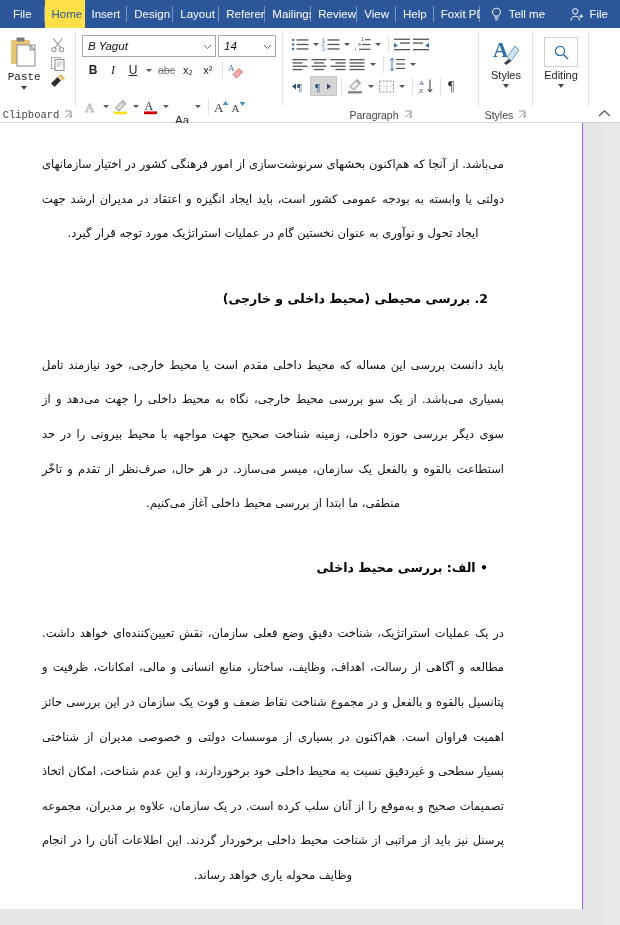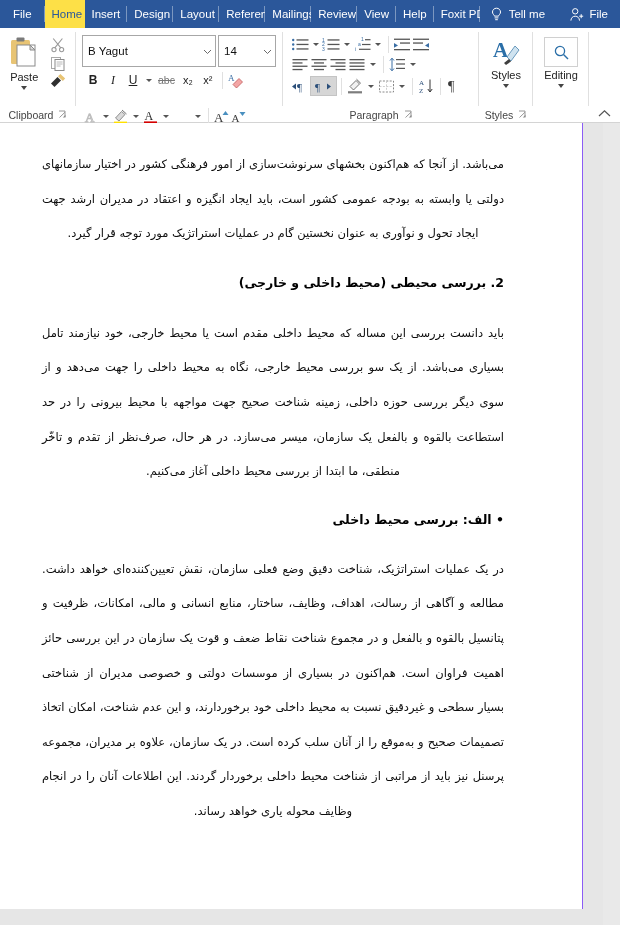--- a/index.html
+++ b/index.html
@@ -40,33 +40,33 @@
   .group .label{
     height:15px; font-size:10.5px; color:#444; text-align:center;
     display:flex; align-items:center; justify-content:center; gap:5px;
   }
   .group .vsep{
     position:absolute; right:0; top:4px; bottom:16px; width:1px; background:#e0e0e0;
   }
   .dlg{ width:9px; height:9px; opacity:.75; }
 
   
-  .g-clip{ width:76px; }
+  .g-clip{ width:76px;font-family:Liberation Mono, monospace; }
   .clip-in{ display:flex; width:100%; }
   .paste{ width:44px; display:flex; flex-direction:column; align-items:center; padding-top:3px; }
   .paste .txt{ font-size:11px; color:#222; margin-top:1px; }
   .caret{ width:0;height:0;border-left:3.5px solid transparent;border-right:3.5px solid transparent;border-top:4px solid #444; margin-top:3px;}
   .clip-right{ display:flex; flex-direction:column; align-items:center; gap:3px; padding-top:4px; width:30px;}
 
   
   .g-font{ width:207px; }
   .fontrow1{ display:flex; gap:2px; padding:2px 2px 0 2px; }
   .combo{
-    height:32px; border:1px solid #a7a7a7; background:#fff; display:flex;
-    align-items:center; font-size:11.5px; color:#111; padding:0 2px 0 5px;
+    height:22px; border:1px solid #a7a7a7; background:#fff; display:flex;
+    align-items:center; font-size:11.5px; color:#111; padding:0 2px 0 5px;font-style:italic;
   }
   .combo .v{ flex:1; overflow:hidden; white-space:nowrap; }
   .combo.name{ width:134px; }
   .combo.size{ width:58px; }
   .chev{ width:11px; height:11px; opacity:.8; }
   .fontrow{ display:flex; align-items:center; gap:0px; padding:3px 2px 0 3px; }
   .btn{
     min-width:20px; height:20px; display:flex; align-items:center; justify-content:center;
     font-size:12px; color:#222; padding:0 2px; border:1px solid transparent;
   }
@@ -99,21 +99,21 @@
     position:absolute; left:42px; right:78px; top:24px;
     direction:rtl; text-align:justify;
     font-family:"DejaVu Sans", sans-serif;
   }
   p.para{
     font-size:11.5px; line-height:34.6px; color:#0d0d0d;
     text-align:justify; text-align-last:center; margin:0;
   }
   h3.head{
     font-size:12.5px; font-weight:bold; color:#000;
-    margin:0; line-height:30px; text-align:right;
+    margin:16px; line-height:30px; text-align:right;
   }
   .gap-a{ height:17px; } .gap-b{ height:18px; }
   .gap-c{ height:16px; } .gap-d{ height:17px; }
 
   
   .vscroll{
     position:absolute; top:0; right:0; width:17px; bottom:0; background:#e9e9e9;
   }
   .vthumb{ position:absolute; top:0; left:0; width:17px; height:0; background:#cdcdcd; }
 </style>

